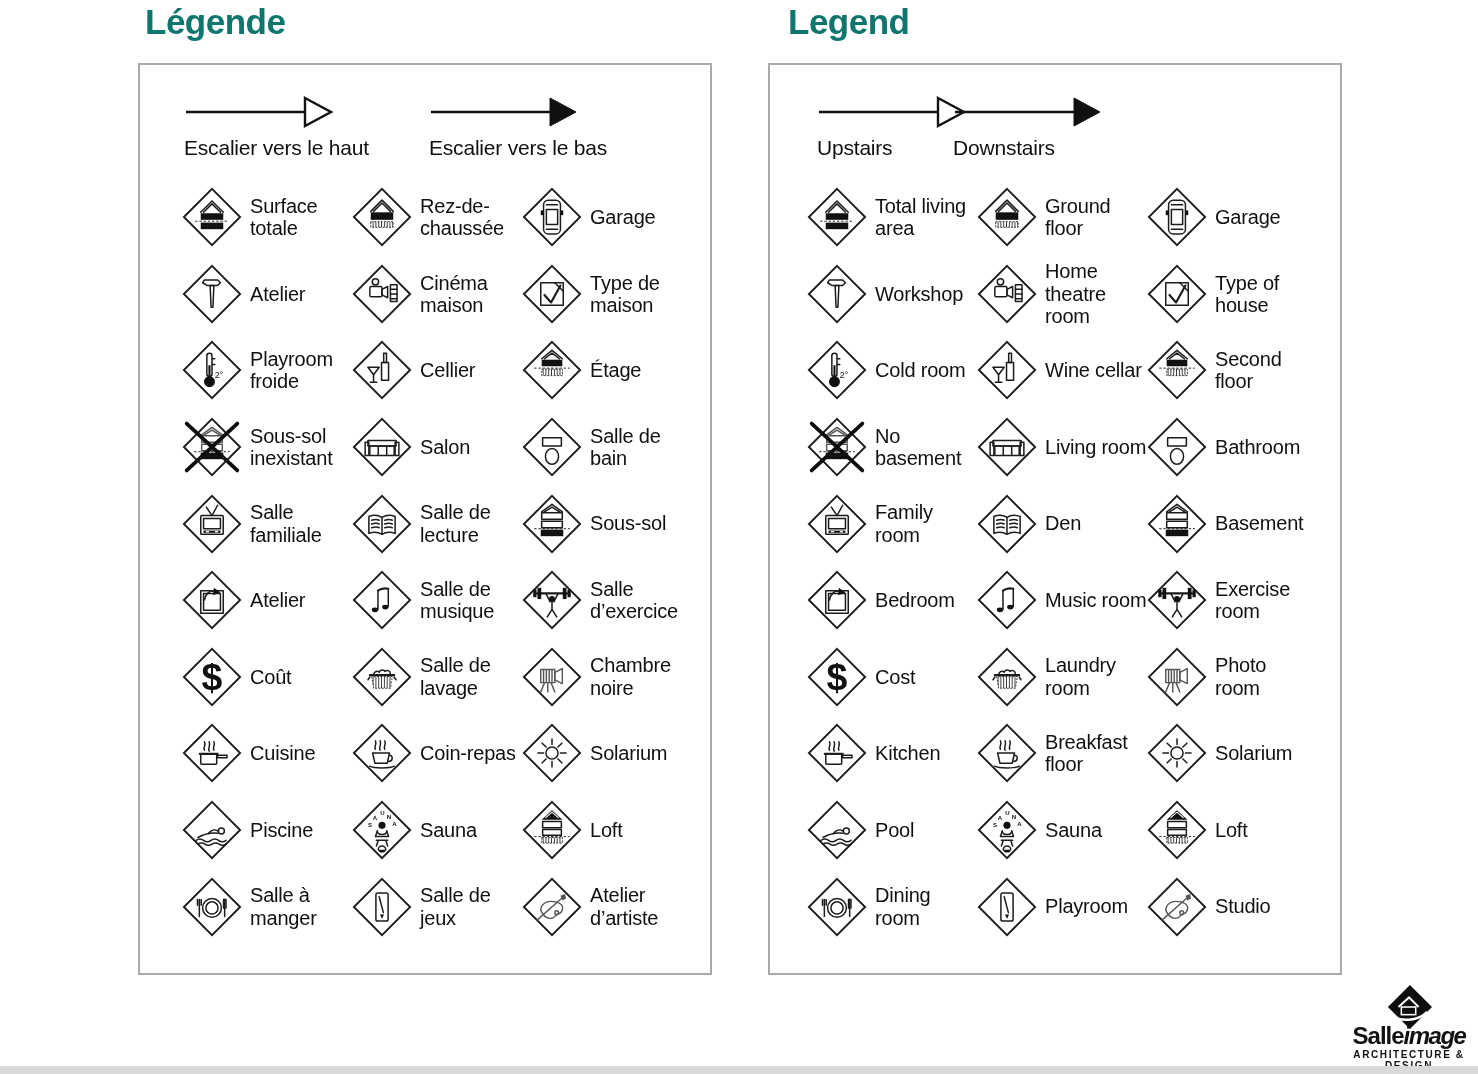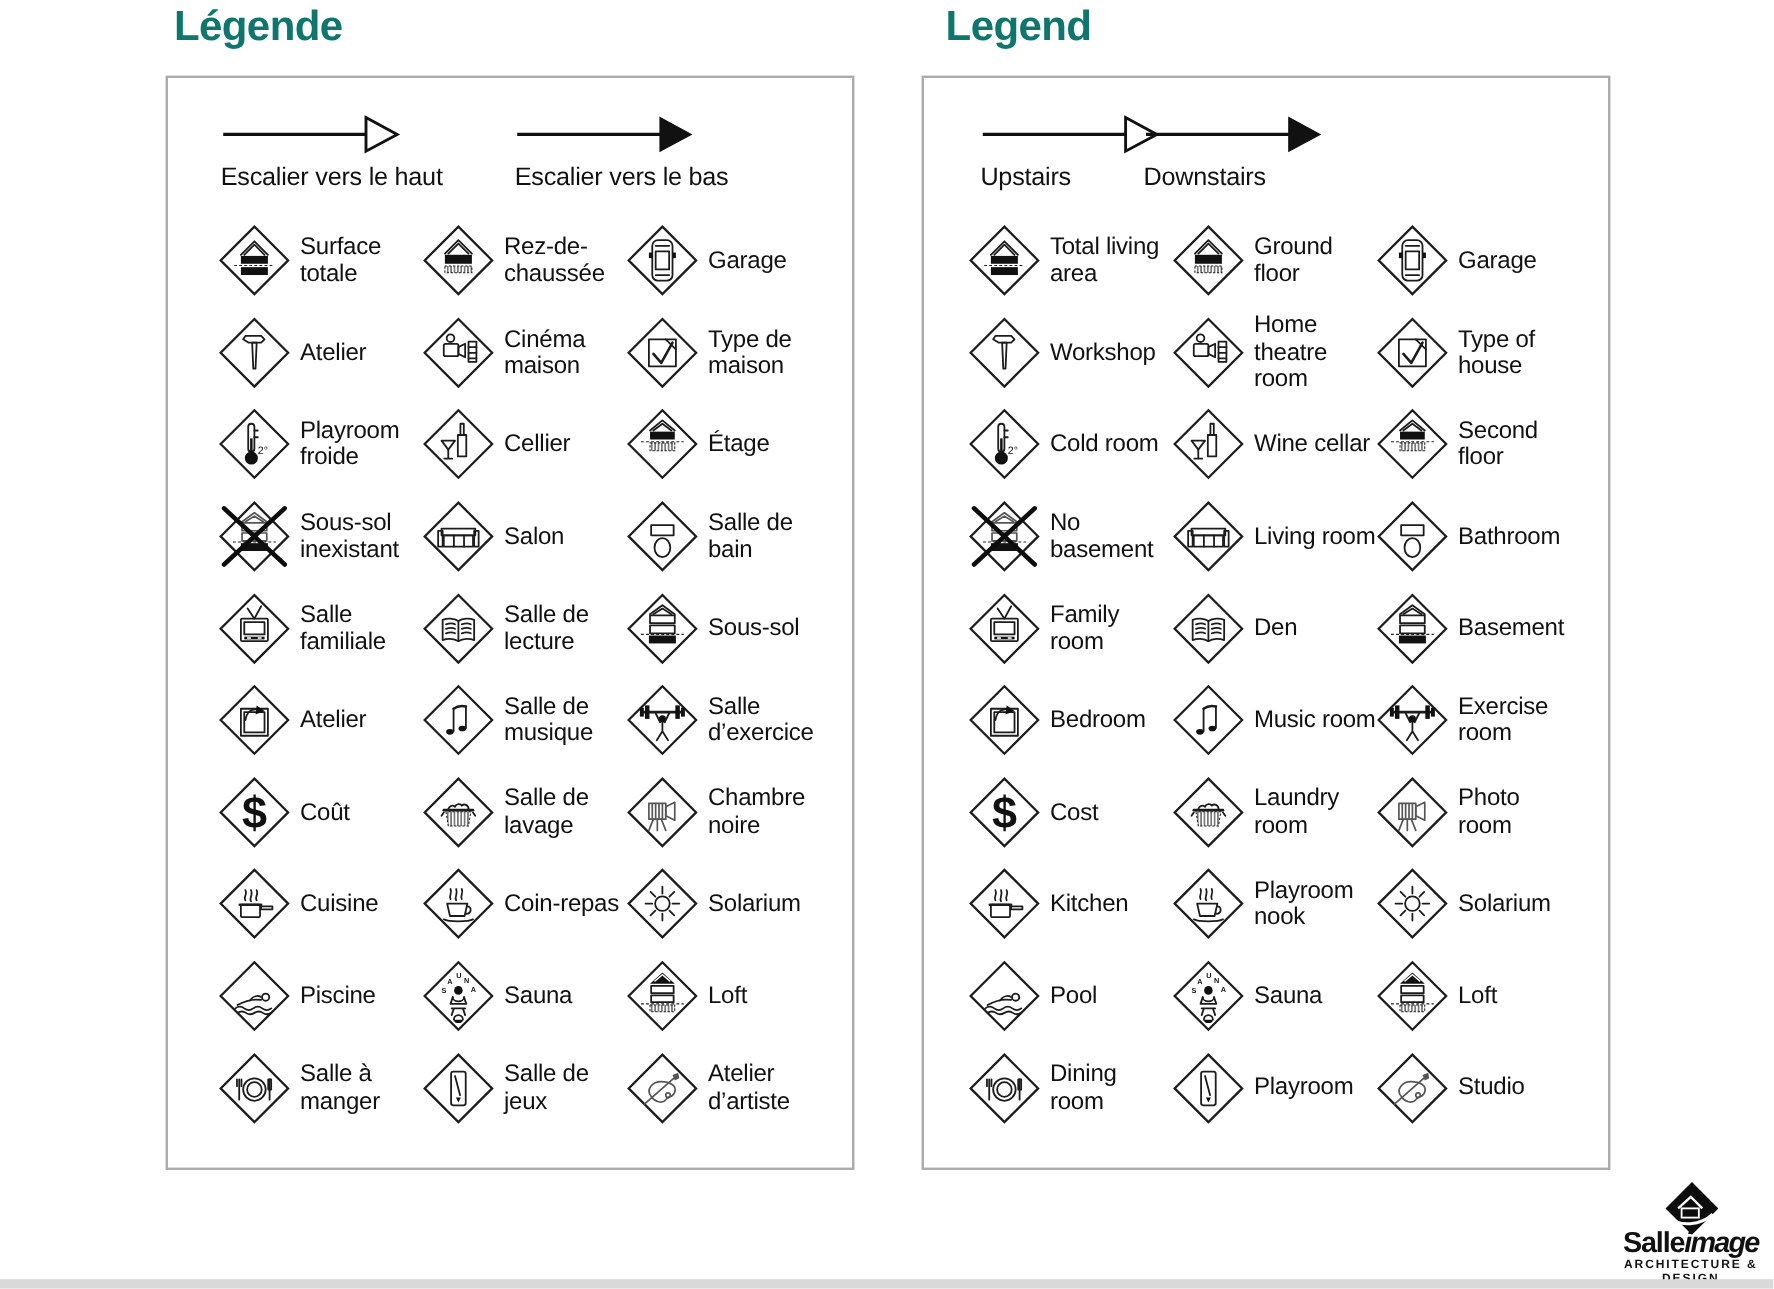--- a/index.html
+++ b/index.html
@@ -724,21 +724,21 @@
     <svg class="dicon" viewBox="0 0 64 64" aria-hidden="true">
       <use class="icon-use" href="#i-pot" xlink:href="#i-pot"></use>
     </svg>
     <div class="cell-label">Kitchen</div>
   </div>
 
   <div class="cell">
     <svg class="dicon" viewBox="0 0 64 64" aria-hidden="true">
       <use class="icon-use" href="#i-cup" xlink:href="#i-cup"></use>
     </svg>
-    <div class="cell-label">Playroom nook</div>
+    <div class="cell-label">Breakfast floor</div>
   </div>
 
   <div class="cell">
     <svg class="dicon" viewBox="0 0 64 64" aria-hidden="true">
       <use class="icon-use" href="#i-sun" xlink:href="#i-sun"></use>
     </svg>
     <div class="cell-label">Solarium</div>
   </div>
 
   <div class="cell">

